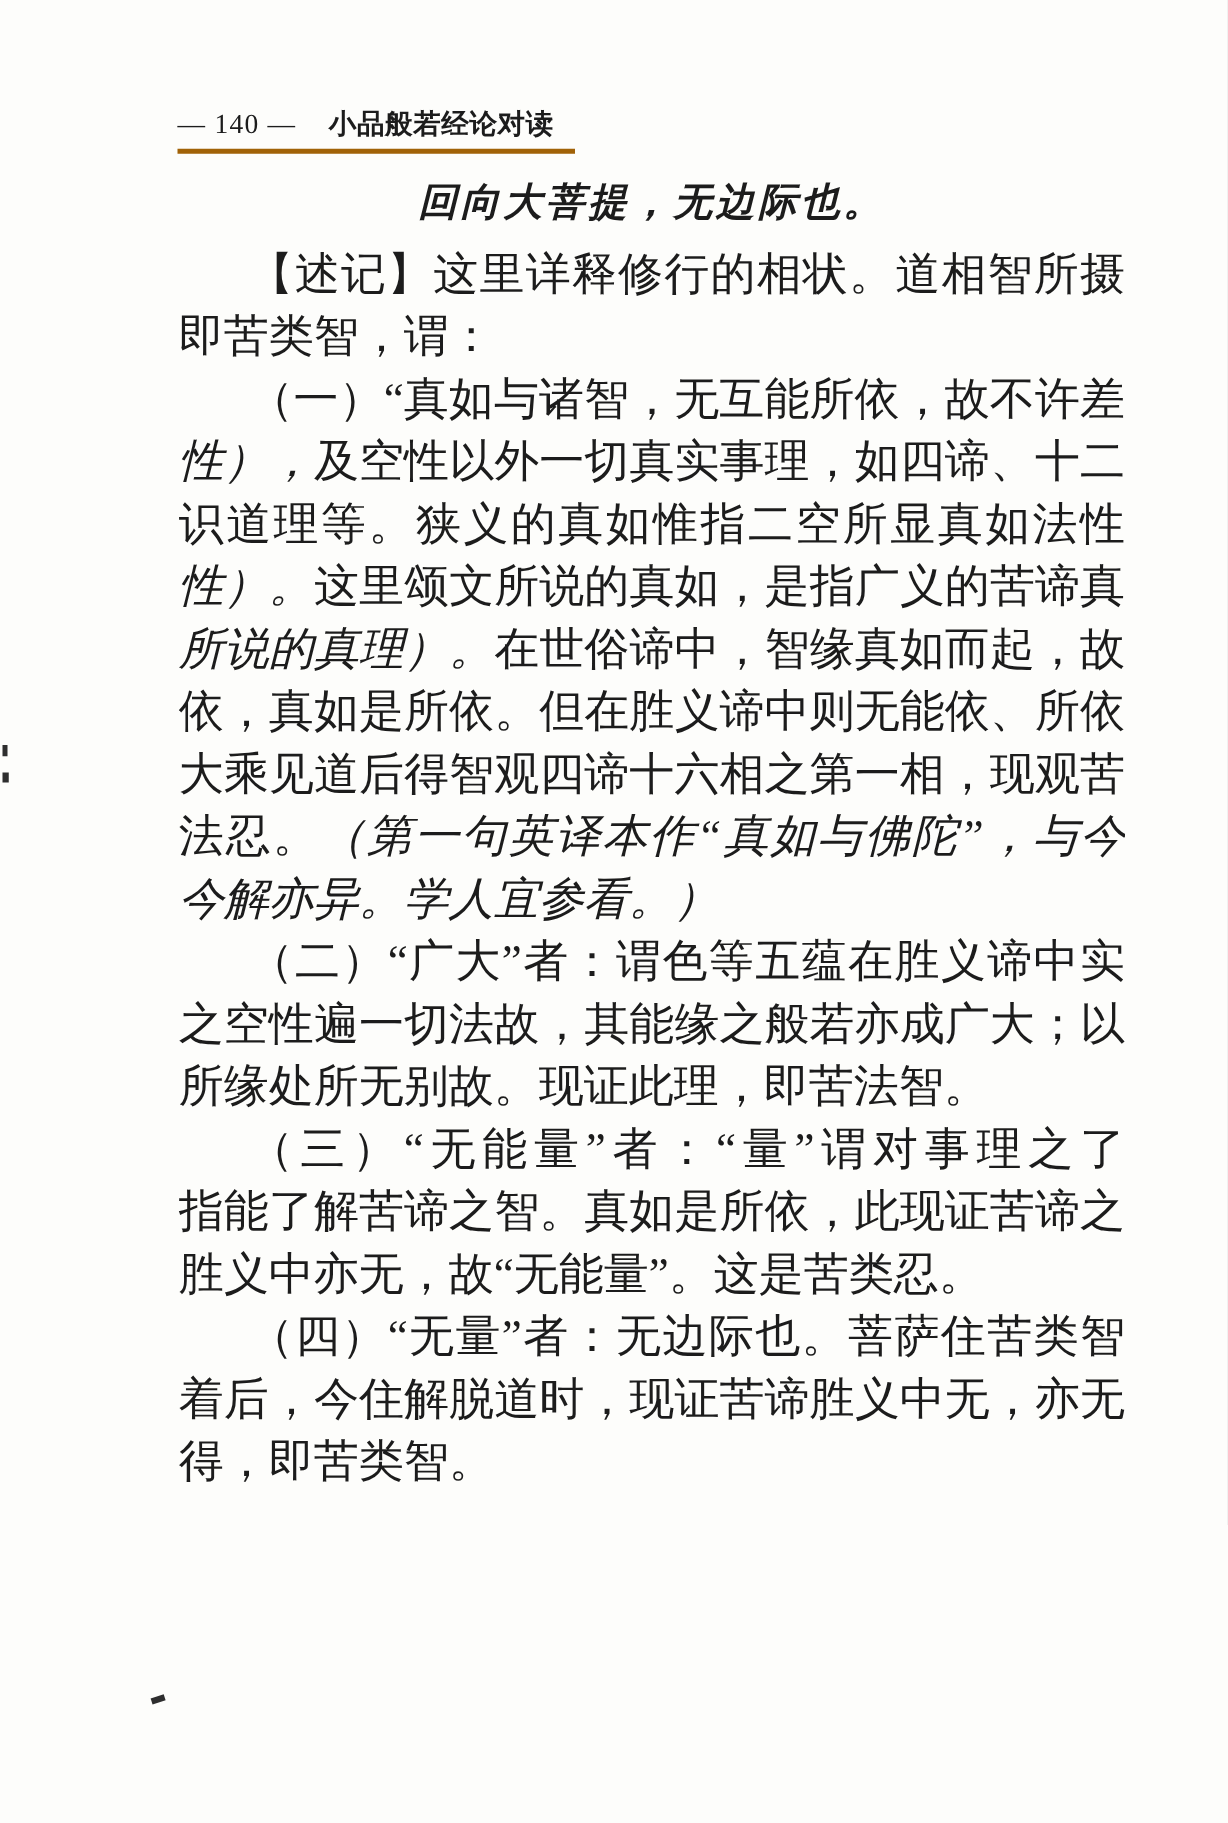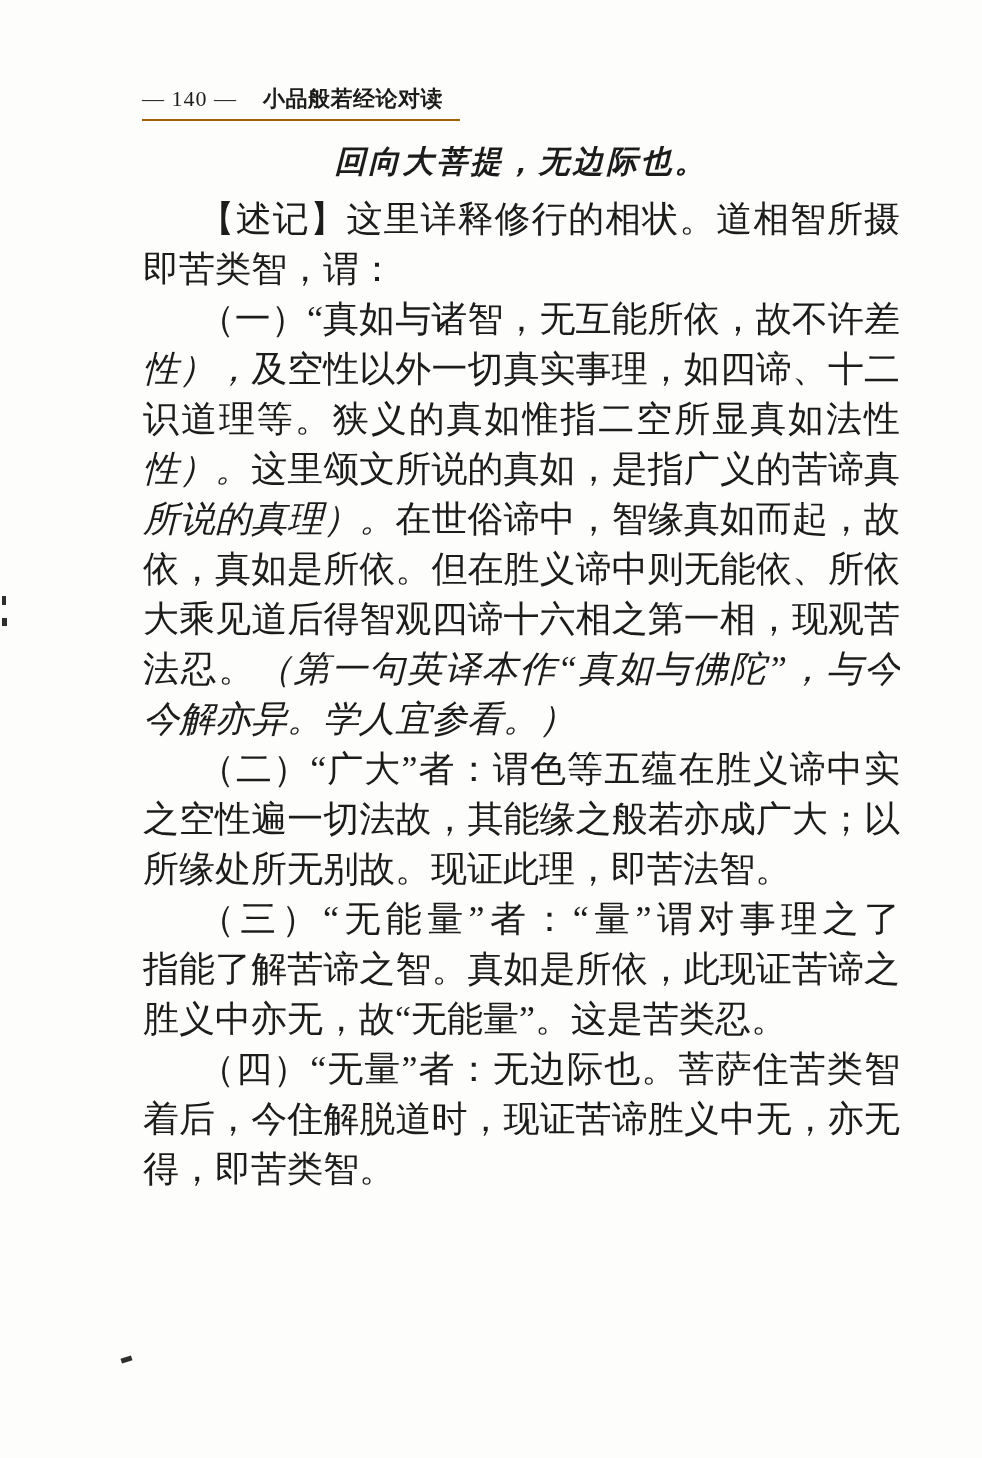--- a/index.html
+++ b/index.html
@@ -19,21 +19,21 @@
     position: absolute;
     left: 142px;
     top: 86px;
     width: 318px;
     display: flex;
     align-items: flex-start;
     gap: 26px;
     font-size: 22px;
     line-height: 26px;
     padding-bottom: 7px;
-    border-bottom: 2px solid #a16207;
+    border-bottom: 4px solid #a16207;
     white-space: nowrap;
   }
   .running-head .page-number { letter-spacing: 1px; }
   .running-head .book-title  { letter-spacing: 0.5px; font-weight: 600; }
 
   
   .verse {
     position: absolute;
     left: 143px;
     top: 142px;

